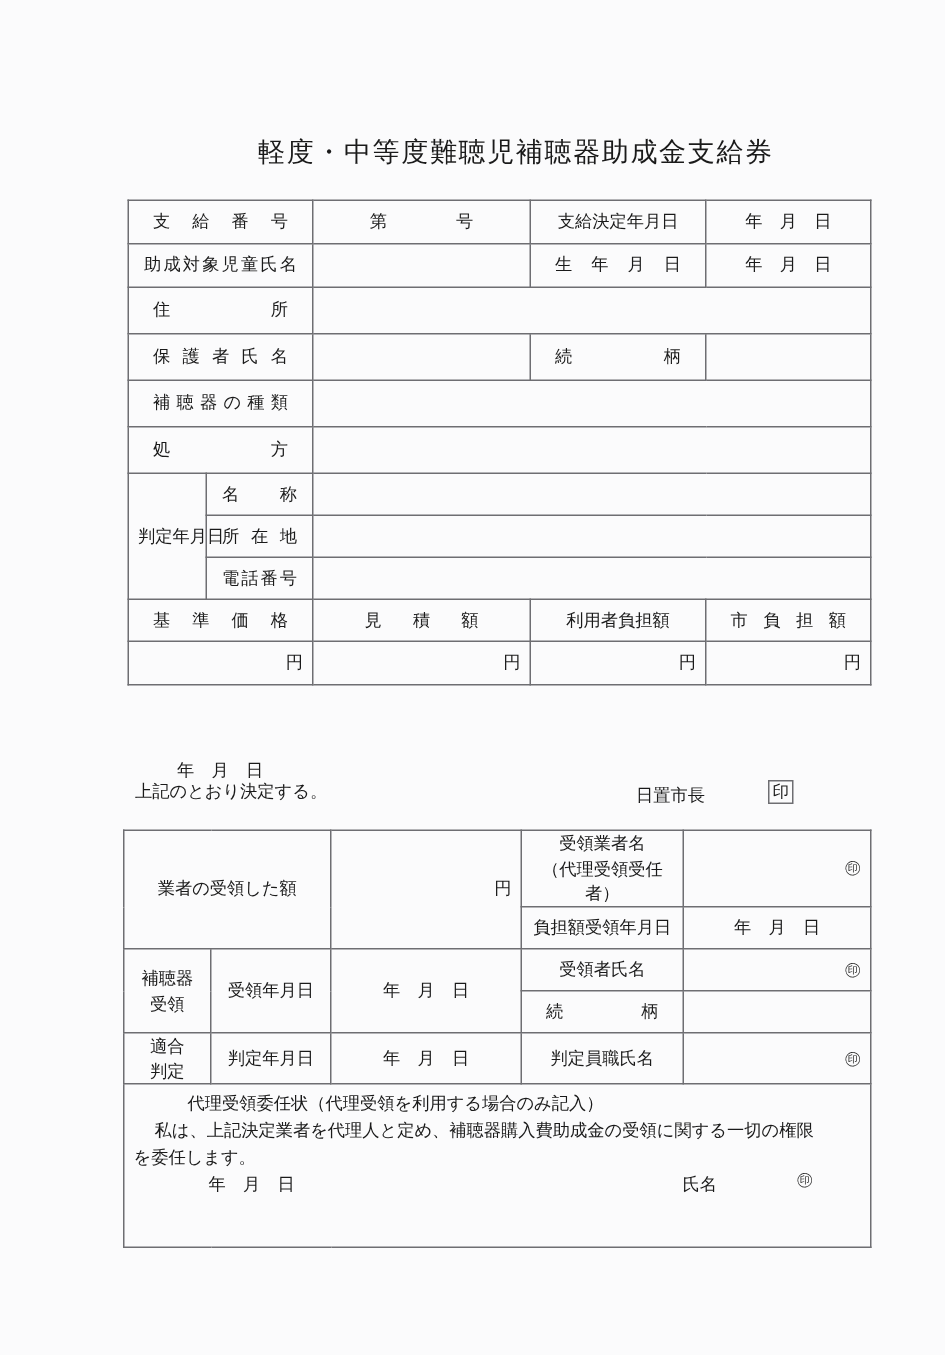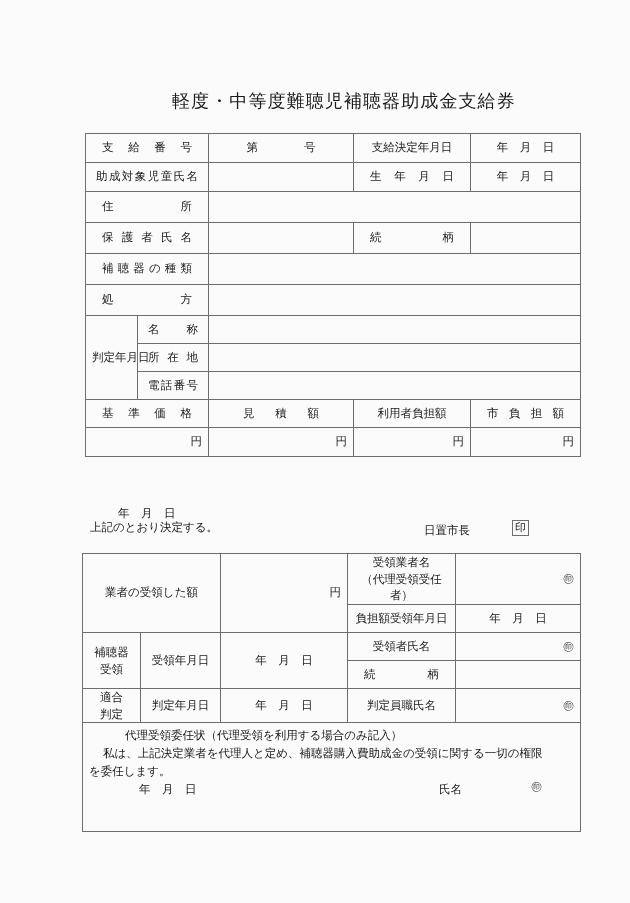--- a/index.html
+++ b/index.html
@@ -113,21 +113,21 @@
     line-height: 1.55;
     position: relative;
     height: 98px;
   }
   .proxy .ln1 { display: block; margin-left: 36px; }
   .proxy .ln2 { display: block; text-indent: 14px; }
   .proxy .ln3 { display: block; }
   .proxy .ln4 { display: block; text-indent: 50px; }
   .proxy .sig {
     position: absolute;
-    left: 356px;
+    left: 372px;
     top: 58px;
     white-space: nowrap;
   }
   .proxy .sigseal {
     position: absolute;
     left: 448px;
     top: 58px;
   }
 </style>
 </head>

